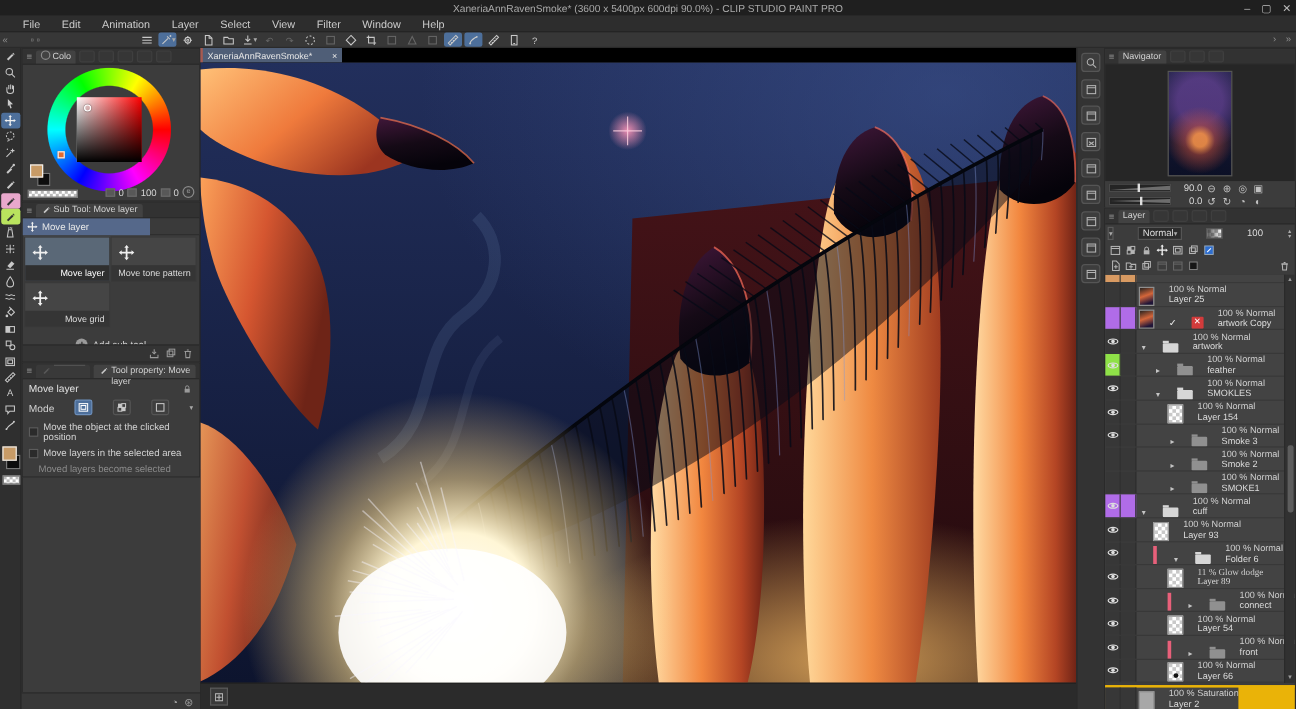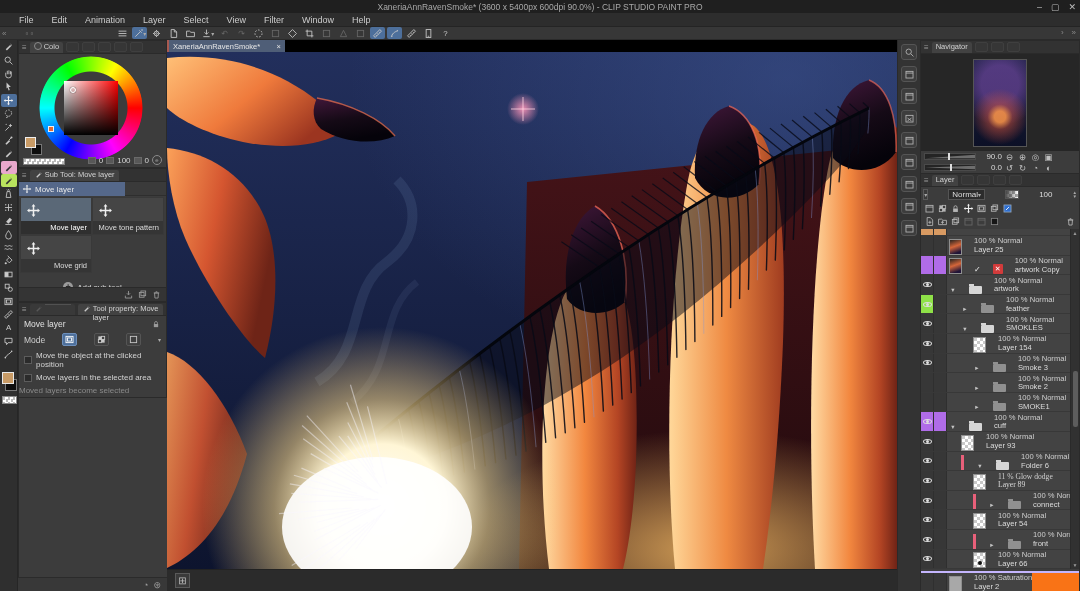--- a/index.html
+++ b/index.html
@@ -63,21 +63,21 @@
 #addsub .plus{width:10px;height:10px;border-radius:50%;background:#9a9a9a;color:#2b2b2b;font-size:9px;line-height:10px;text-align:center;font-weight:bold}
 #stfoot{position:absolute;left:0;right:0;bottom:0;height:14px;background:#343434;border-top:1px solid #2a2a2a;display:flex;justify-content:flex-end;align-items:center;gap:3px;padding:0 4px}
 
 #toolprop{left:18px;top:302px;width:149px;height:96px}
 #tptitle{display:flex;align-items:center;justify-content:space-between;padding:3px 5px 1px 5px;font-size:8.5px;color:#e0e0e0}
 #moderow{display:flex;align-items:center;padding:3px 5px;gap:17px;font-size:8.5px;color:#cfcfcf}
 .modebtn{width:15px;height:13px;border:1px solid #555;background:#3f3f3f;display:flex;align-items:center;justify-content:center;border-radius:2px}
 .modebtn.sel{background:#4d6f9b;border-color:#6d8fbb}
 .cbrow{display:flex;align-items:center;gap:4px;padding:2px 5px;font-size:8px;color:#d2d2d2}
 .cb{width:8px;height:8px;background:#2b2b2b;border:1px solid #5c5c5c;flex:0 0 auto}
-.cbrow.dim{color:#8a8a8a;padding-left:0}
+.cbrow.dim{color:#8a8a8a;padding-left:13px}
 #ldfoot{left:18px;top:577px;width:149px;height:14px;background:#383838;border-top:1px solid #2b2b2b;display:flex;justify-content:flex-end;align-items:center;gap:5px;padding:0 6px;color:#9a9a9a;font-size:9px}
 #ldspace{left:18px;top:398px;width:149px;height:179px;background:#3c3c3c;border-left:1px solid #2a2a2a}
 
 #canvasarea{left:167px;top:40px;width:730px;height:551px;background:#222}
 #tabbar{height:12px;background:#000000;display:flex}
 #doctab{width:118px;background:#4f5e77;border-left:2px solid #a85a50;display:flex;align-items:center;justify-content:space-between;padding:0 4px;font-size:7.5px;color:#e6e6e6}
 #artwrap{position:absolute;left:0;top:12px;width:730px;height:517px}
 #canvbottom{position:absolute;left:0;bottom:0;width:730px;height:22px;background:#2b2b2b;border-top:1px solid #222;display:flex;align-items:center;padding:0 8px}
 #navbtn{width:15px;height:15px;border:1px solid #5a5a5a;background:#3a3a3a;color:#bcbcbc;font-size:10px;display:flex;align-items:center;justify-content:center}
 
@@ -121,21 +121,21 @@
 .thumb{width:13px;height:16px;border:1px solid #8f8f8f;flex:0 0 13px;background-image:repeating-conic-gradient(#fff 0 25%,#c9c9c9 0 50%);background-size:6px 6px;background-color:#fff;position:relative}
 .thumb.art{background:linear-gradient(160deg,#3a2a22 5%,#d4663a 45%,#201538 85%)}
 .thumb.gray{background:#a8a8a8}
 .thumb.dot::after{content:"";position:absolute;left:4px;bottom:2px;width:4px;height:4px;background:#111;border-radius:50%}
 .ltext{display:flex;flex-direction:column;justify-content:center;line-height:8.6px;font-size:7.6px;color:#dcdcdc;white-space:nowrap}
 .ltext .l1{color:#cfcfcf}
 .badge-check{color:#ededed;font-size:8px}
 .badge-x{width:10px;height:10px;background:#d23b3b;color:#fff;font-size:7px;line-height:10px;text-align:center;border-radius:1px}
 #llscroll{position:absolute;right:0;top:55px;width:9px;height:340px;background:#313131;border-left:1px solid #2a2a2a;display:flex;flex-direction:column;align-items:center;justify-content:space-between;font-size:5px;color:#9a9a9a;padding:1px 0}
 #llthumb{width:5px;height:56px;background:#5d5d5d;border-radius:2px}
-#lpbottom{position:absolute;left:0;top:397px;width:158px;height:21px;background:#f97316;border-top:2px solid #c4b5fd;display:flex;align-items:stretch}
+#lpbottom{position:absolute;left:0;top:397px;width:158px;height:21px;background:#eab308;border-top:2px solid #eab308;display:flex;align-items:stretch}
 svg.icn{display:block}
 </style>
 </head>
 <body>
 
 <div id="titlebar" class="abs">
   <span class="t">XaneriaAnnRavenSmoke* (3600 x 5400px 600dpi 90.0%) - CLIP STUDIO PAINT PRO</span>
   <div id="winctl">
     <span>–</span>
     <span>▢</span>

